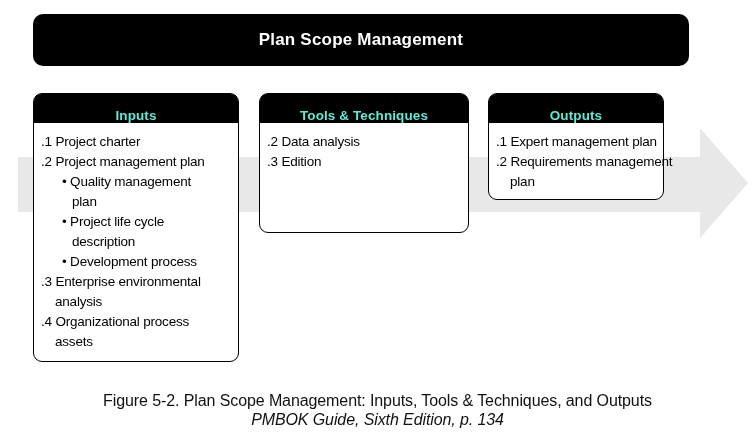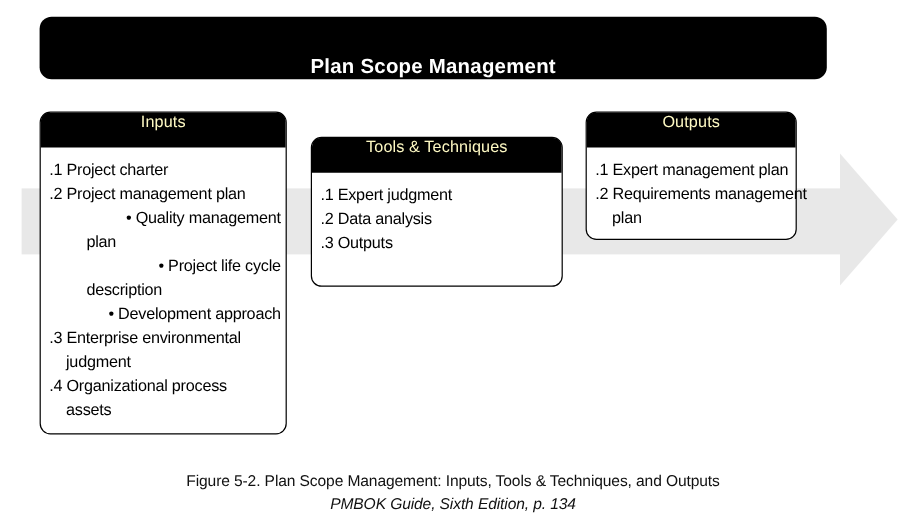--- a/index.html
+++ b/index.html
@@ -14,48 +14,48 @@
   }
   .arrow-head{
     position:absolute;left:700px;top:128px;width:0;height:0;z-index:0;
     border-top:55px solid transparent;border-bottom:55px solid transparent;
     border-left:48px solid #e8e8e8;
   }
   
   .title-bar{
     position:absolute;left:33px;top:14px;width:656px;height:52px;
     background:#000;border-radius:10px;z-index:2;
-    display:flex;align-items:flex-end;justify-content:center;
+    display:flex;align-items:center;justify-content:center;
     color:#fff;font-size:17px;font-weight:bold;letter-spacing:.2px;
   }
   
   .col-box{
     position:absolute;top:93px;background:#fff;border:1.5px solid #000;
     border-radius:9px;z-index:1;box-sizing:border-box;
   }
   .box-inputs{left:33px;width:206px;height:269px;}
-  .box-tools{left:259px;width:210px;height:125px;margin-top:21px;}
+  .box-tools{left:259px;width:210px;height:140px;}
   .box-outputs{left:488px;width:176px;height:107px;}
   .box-header{
     height:29px;background:#000;border-radius:7px 7px 0 0;
-    display:flex;align-items:flex-start;justify-content:center;
-    color:#fef9c3;font-size:13.5px;font-weight:normal;letter-spacing:.1px;
+    display:flex;align-items:flex-end;justify-content:center;
+    color:#5eead4;font-size:13.5px;font-weight:bold;letter-spacing:.1px;
   }
   .box-body{
     padding:9px 4px 0 7px;font-size:13.5px;line-height:20px;
     letter-spacing:-0.2px;color:#000000;
   }
   .line{white-space:nowrap;}
   .line.numwrap{padding-left:14px;}
-  .line.bullet{padding-left:21px;text-align:right;}
+  .line.bullet{padding-left:21px;}
   .line.bulletwrap{padding-left:31px;}
   
   .caption{
     position:absolute;left:0;top:391px;width:755px;text-align:center;
-    font-size:13px;line-height:19px;color:#111;letter-spacing:-0.1px;z-index:2;
+    font-size:16px;line-height:19px;color:#111;letter-spacing:-0.1px;z-index:2;
   }
   .caption .source{font-style:italic;}
 </style>
 </head>
 <body>
 
 <div class="canvas">
 
   <div class="arrow-band"></div>
   <div class="arrow-head"></div>
@@ -68,36 +68,35 @@
     <div class="box-header">
       <span>Inputs</span>
     </div>
     <div class="box-body">
         <div class="line num">.1 Project charter</div>
         <div class="line num">.2 Project management plan</div>
         <div class="line bullet">• Quality management</div>
         <div class="line bulletwrap">plan</div>
         <div class="line bullet">• Project life cycle</div>
         <div class="line bulletwrap">description</div>
-        <div class="line bullet">• Development approach</div>
+        <div class="line bullet">• Development process</div>
         <div class="line num">.3 Enterprise environmental</div>
-        <div class="line numwrap">judgment</div>
+        <div class="line numwrap">analysis</div>
         <div class="line num">.4 Organizational process</div>
         <div class="line numwrap">assets</div>
       </div>
   </div>
 
   <div class="col-box box-tools">
     <div class="box-header">
       <span>Tools &amp; Techniques</span>
     </div>
     <div class="box-body">
-        <div class="line num">.1 Expert judgment</div>
         <div class="line num">.2 Data analysis</div>
-        <div class="line num">.3 Outputs</div>
+        <div class="line num">.3 Edition</div>
       </div>
   </div>
 
   <div class="col-box box-outputs">
     <div class="box-header">
       <span>Outputs</span>
     </div>
     <div class="box-body">
         <div class="line num">.1 Expert management plan</div>
         <div class="line num">.2 Requirements management</div>

